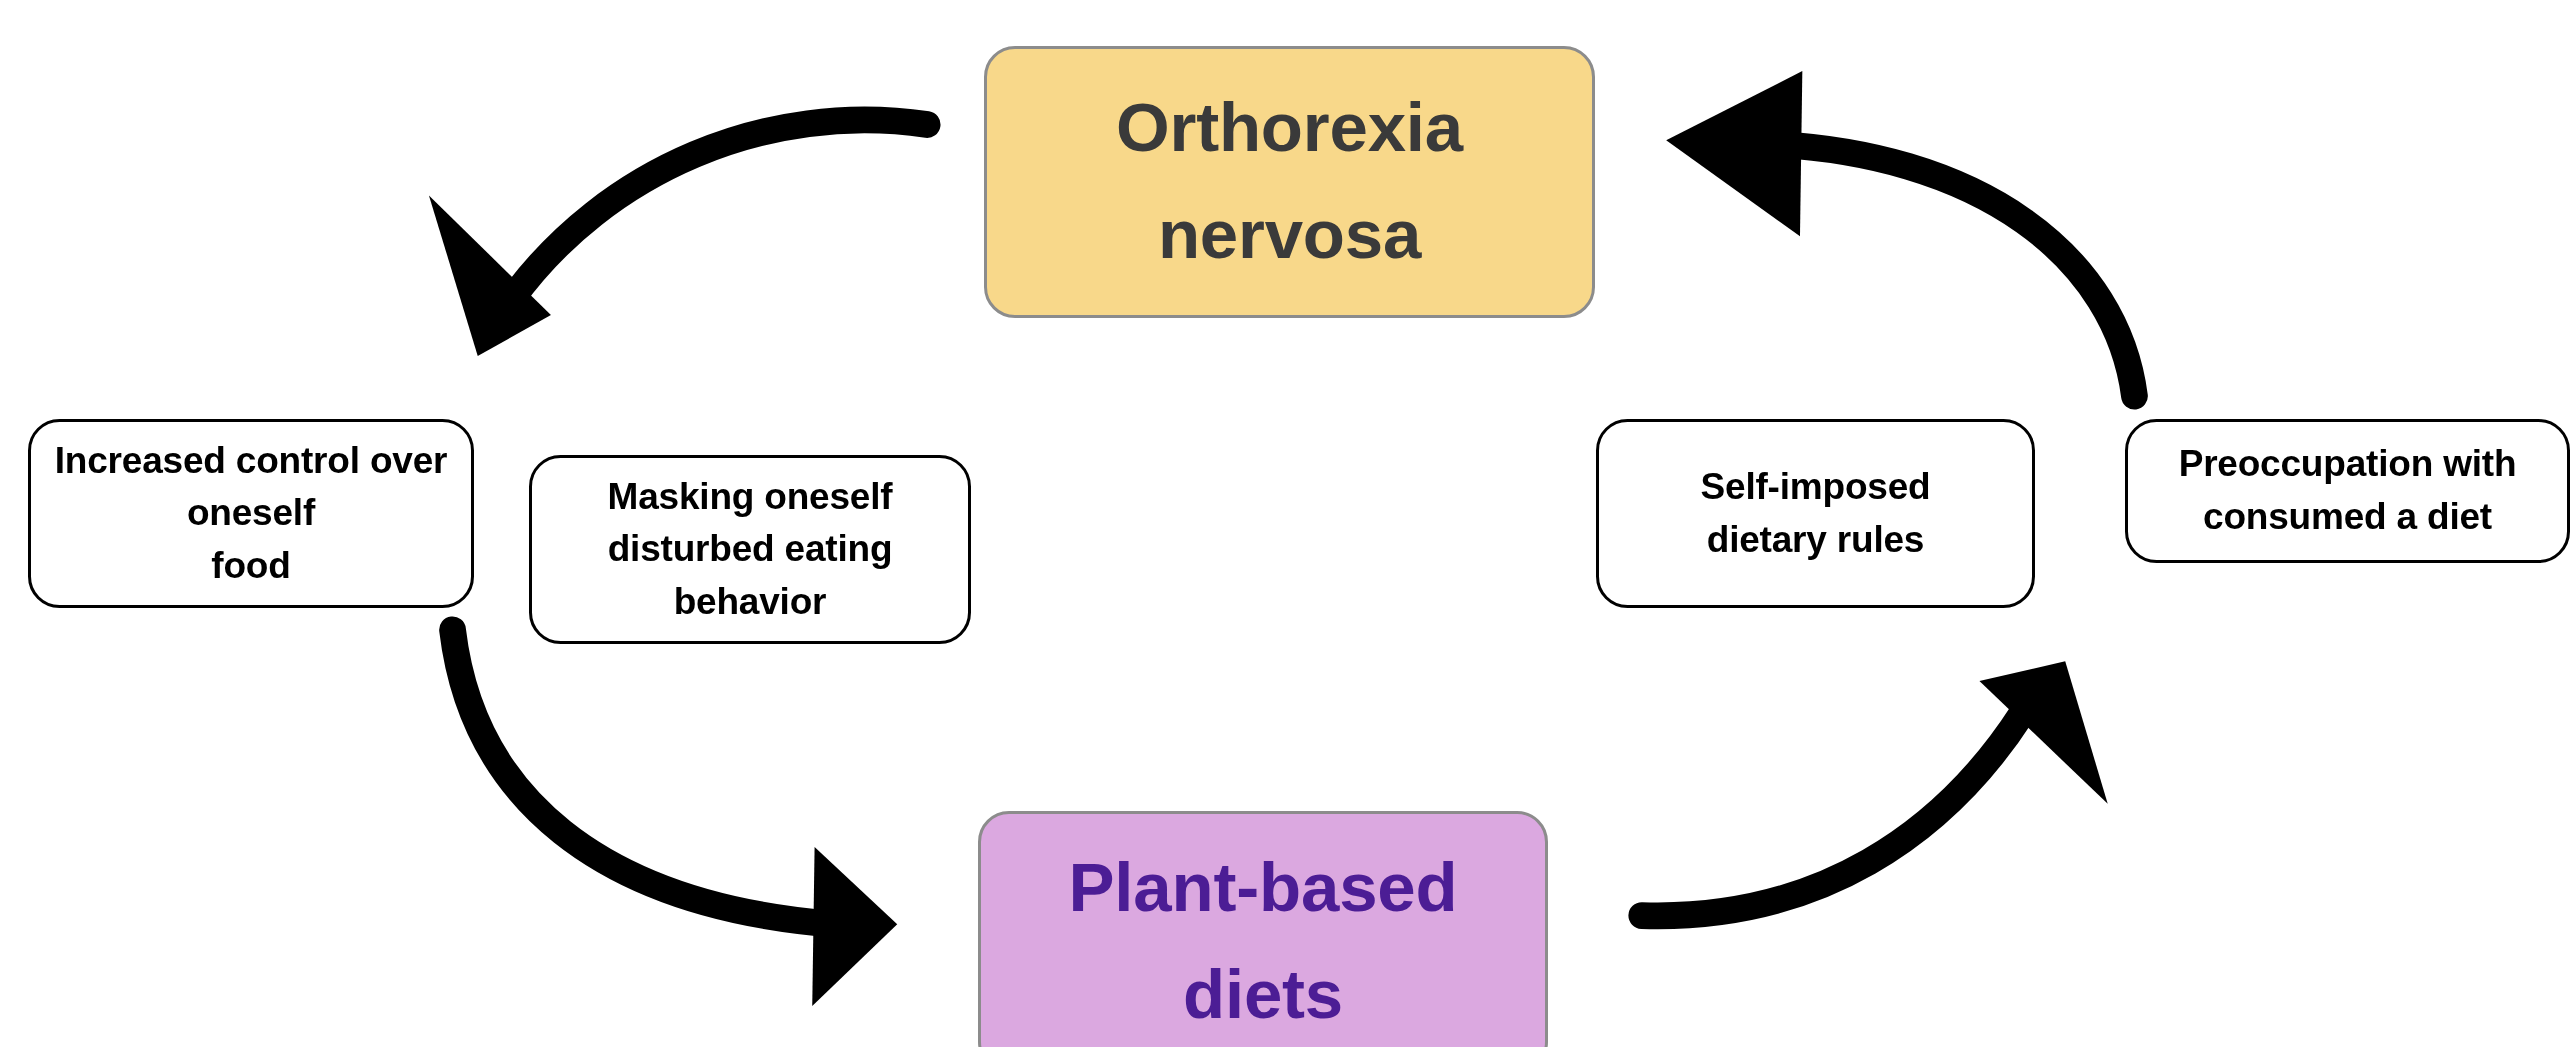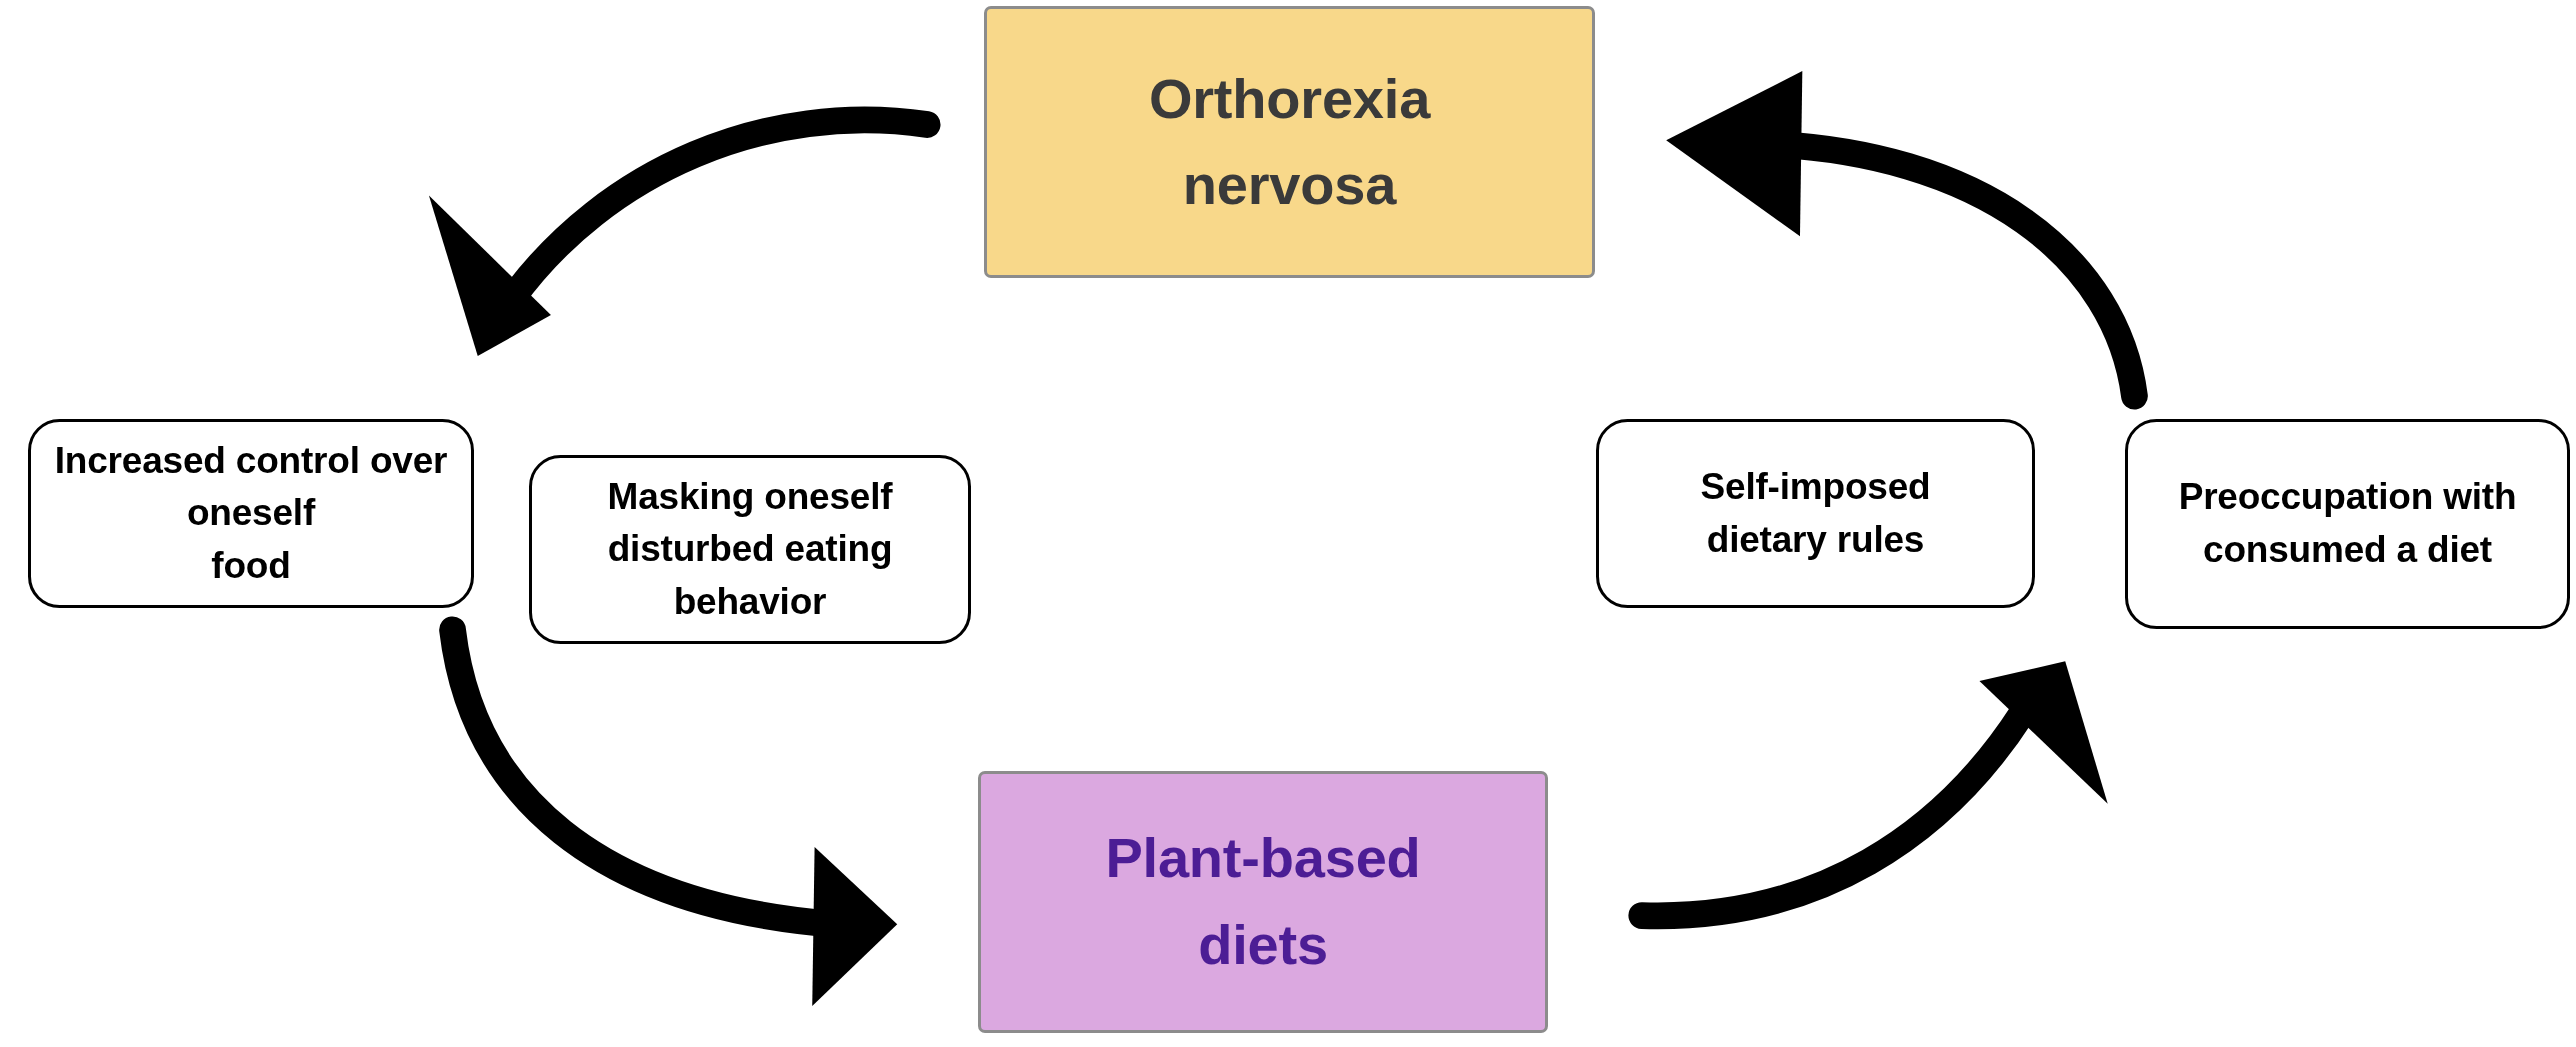--- a/index.html
+++ b/index.html
@@ -46,24 +46,25 @@
     background: #ffffff;
     border: 3.9px solid #000000;
     border-radius: 31.5px;
     color: #000000;
     font-size: 37px;
     padding: 4.7px 11px;
   }
   
   .node-fill {
     border: 3.9px solid #8c8c8c;
-    border-radius: 7px;
-    font-size: 56px;
+    border-radius: 31px;
+    font-size: 69px;
     line-height: 1.55;
     padding: 6.3px 15.7px;
+    margin-top: 40px;
   }
   #node-orthorexia {
     left: 984px;
     top: 6.3px;
     width: 611px;
     height: 272px;
     background: #f8d88a;
     color: #3a3a3a;
   }
   #node-plant-based {
@@ -90,21 +91,21 @@
   #node-self-imposed {
     left: 1596px;
     top: 419px;
     width: 439px;
     height: 189px;
   }
   #node-preoccupation {
     left: 2125px;
     top: 419px;
     width: 445px;
-    height: 210px;
+    height: 144px;
   }
 </style>
 </head>
 <body>
 
 <div id="canvas">
 
   <svg id="arrow-layer" viewBox="0 0 3273 1331">
 
     <g>

